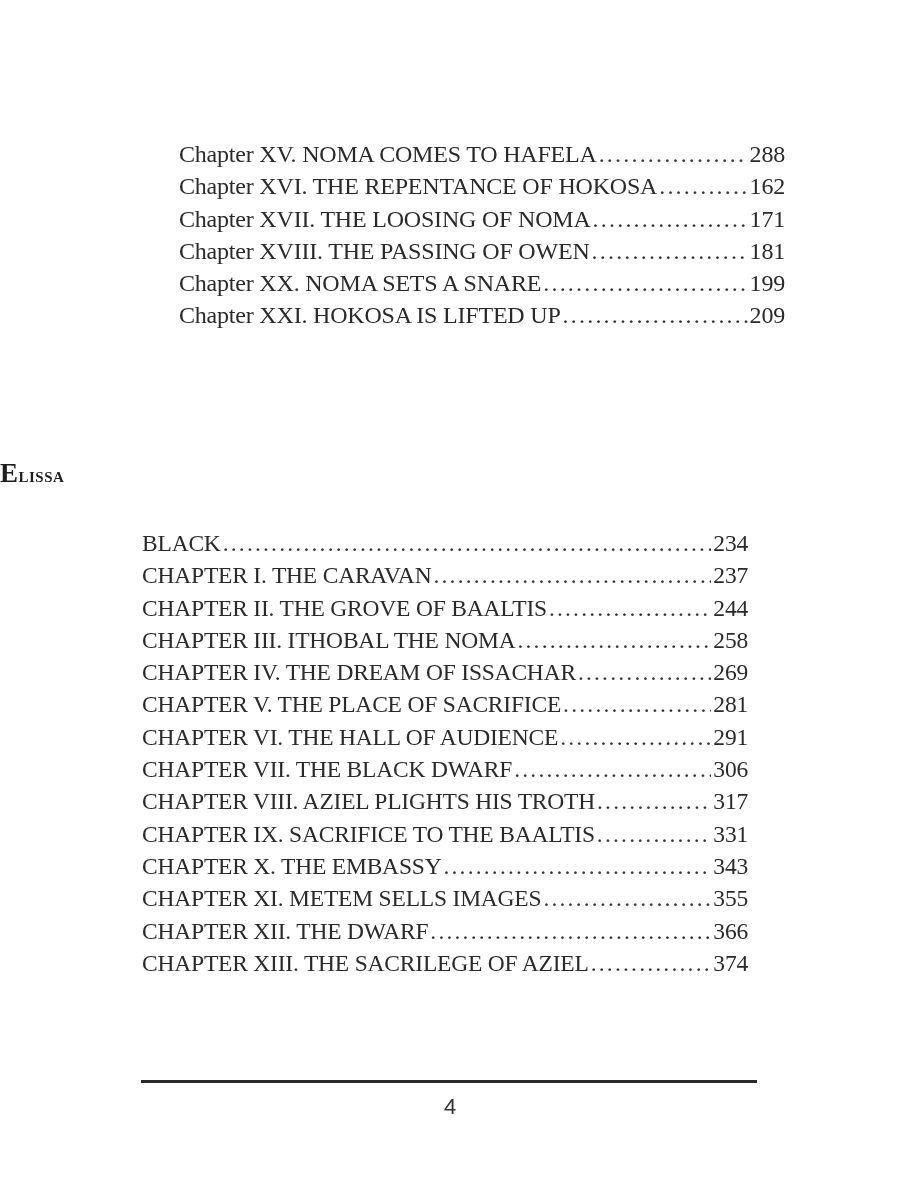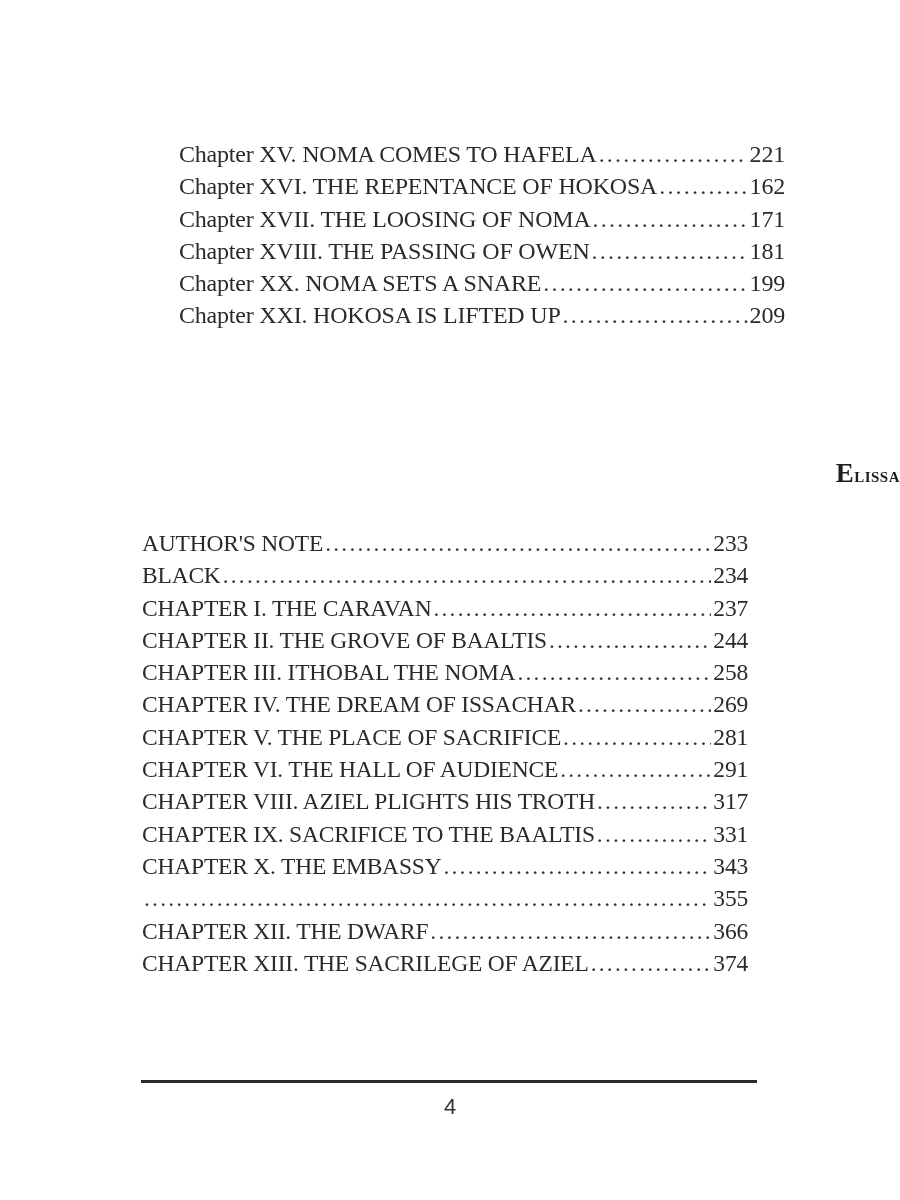--- a/index.html
+++ b/index.html
@@ -22,42 +22,42 @@
     .leader {
       flex: 1 1 auto; overflow: hidden; margin: 0 2px;
       letter-spacing: 2.2px; color: #333;
     }
     .leader::before {
       content: "................................................................................................................................";
     }
     .page { flex: 0 0 auto; }
     .heading {
       position: absolute; top: 458px; left: 0; width: 900px;
-      text-align: right; font-size: 22px; font-weight: bold;
+      text-align: left; font-size: 22px; font-weight: bold;
       font-variant: small-caps; letter-spacing: 0.5px; color: #1e1e1e;
     }
     .heading .big { font-size: 27px; }
     .rule {
       position: absolute; left: 141px; top: 1080px; width: 616px;
       height: 3px; background: #2a2a2a;
     }
     .folio {
       position: absolute; top: 1094px; left: 0; width: 900px;
       text-align: center; font-family: "Liberation Sans", "DejaVu Sans", sans-serif;
       font-size: 22px; color: #333;
     }
   </style>
 </head>
 <body>
 
 <div class="toc toc-a">
   <div class="row">
       <span class="label">Chapter XV. NOMA COMES TO HAFELA</span>
       <span class="leader"></span>
-      <span class="page">221</span>
+      <span class="page">288</span>
     </div>
   <div class="row">
       <span class="label">Chapter XVI. THE REPENTANCE OF HOKOSA</span>
       <span class="leader"></span>
       <span class="page">162</span>
     </div>
   <div class="row">
       <span class="label">Chapter XVII. THE LOOSING OF NOMA</span>
       <span class="leader"></span>
       <span class="page">171</span>
@@ -75,25 +75,20 @@
   <div class="row">
       <span class="label">Chapter XXI. HOKOSA IS LIFTED UP</span>
       <span class="leader"></span>
       <span class="page">209</span>
     </div>
 </div>
 
 <div class="heading"><span class="big">E</span><span>lissa</span></div>
 
 <div class="toc toc-b">
-  <div class="row">
-      <span class="label">AUTHOR'S NOTE</span>
-      <span class="leader"></span>
-      <span class="page">233</span>
-    </div>
   <div class="row">
       <span class="label">BLACK</span>
       <span class="leader"></span>
       <span class="page">234</span>
     </div>
   <div class="row">
       <span class="label">CHAPTER I. THE CARAVAN</span>
       <span class="leader"></span>
       <span class="page">237</span>
     </div>
@@ -116,35 +111,41 @@
       <span class="label">CHAPTER V. THE PLACE OF SACRIFICE</span>
       <span class="leader"></span>
       <span class="page">281</span>
     </div>
   <div class="row">
       <span class="label">CHAPTER VI. THE HALL OF AUDIENCE</span>
       <span class="leader"></span>
       <span class="page">291</span>
     </div>
   <div class="row">
+      <span class="label">CHAPTER VII. THE BLACK DWARF</span>
+      <span class="leader"></span>
+      <span class="page">306</span>
+    </div>
+  <div class="row">
       <span class="label">CHAPTER VIII. AZIEL PLIGHTS HIS TROTH</span>
       <span class="leader"></span>
       <span class="page">317</span>
     </div>
   <div class="row">
       <span class="label">CHAPTER IX. SACRIFICE TO THE BAALTIS</span>
       <span class="leader"></span>
       <span class="page">331</span>
     </div>
   <div class="row">
       <span class="label">CHAPTER X. THE EMBASSY</span>
       <span class="leader"></span>
       <span class="page">343</span>
     </div>
   <div class="row">
+      <span class="label">CHAPTER XI. METEM SELLS IMAGES</span>
       <span class="leader"></span>
       <span class="page">355</span>
     </div>
   <div class="row">
       <span class="label">CHAPTER XII. THE DWARF</span>
       <span class="leader"></span>
       <span class="page">366</span>
     </div>
   <div class="row">
       <span class="label">CHAPTER XIII. THE SACRILEGE OF AZIEL</span>

